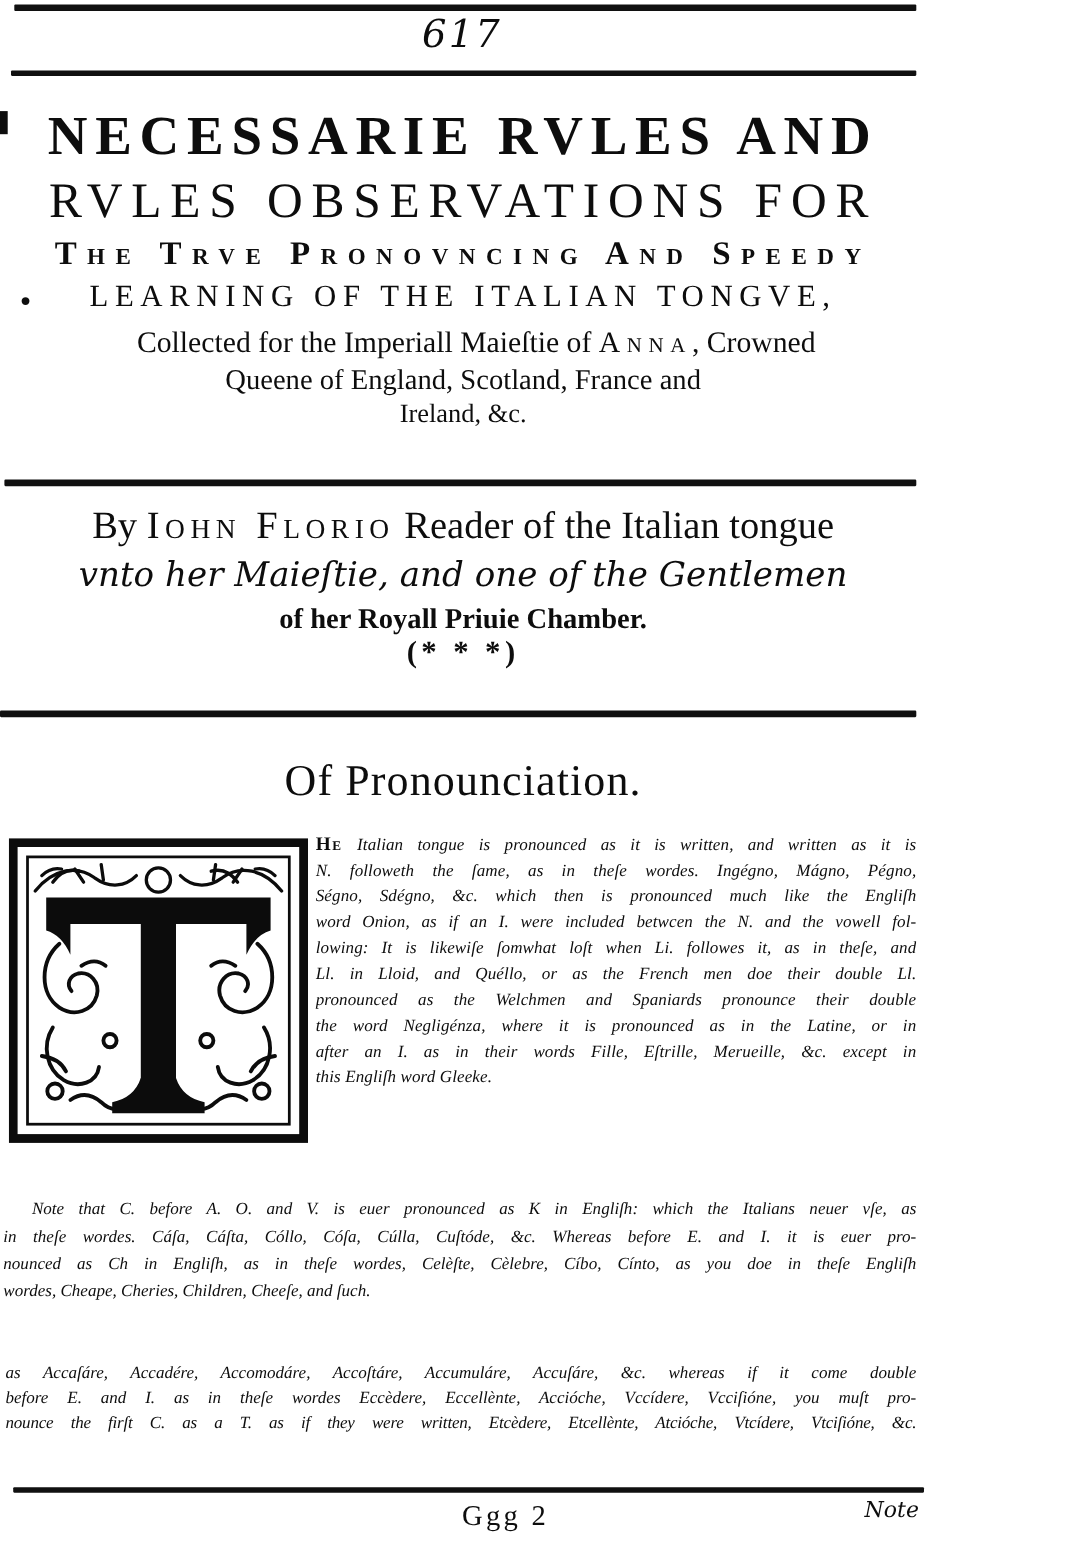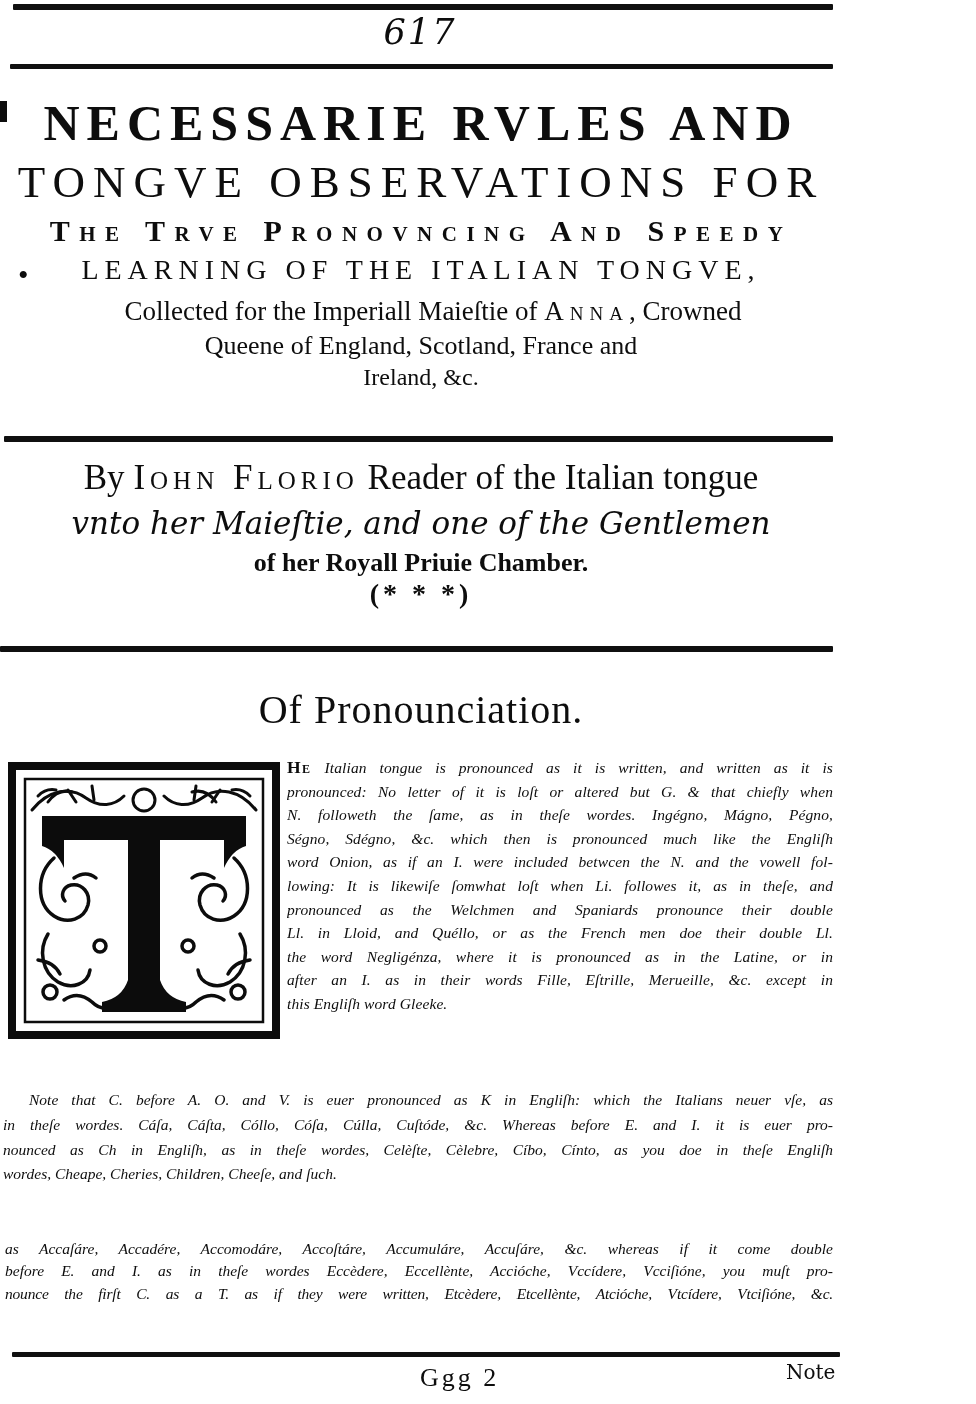--- a/index.html
+++ b/index.html
@@ -53,39 +53,39 @@
   
   .note{font-size:15.5px;font-style:italic;line-height:24.8px;}
   #note1{left:3px;top:1088px;width:830px;}
   #note2{left:5px;top:1238px;width:828px;line-height:22.4px;}
   .note .nl{overflow:hidden;}
   .indent{padding-left:26px;}
   .tight{letter-spacing:-0.2px;}
 
   
   #sig{left:420px;top:1363px;font-size:26px;letter-spacing:3px;font-weight:500;}
-  #catch{left:786px;top:1360px;font-size:20px;
+  #catch{left:786px;top:1360px;font-size:20px;font-style:italic;
     font-family:"DejaVu Serif",serif;}
 
   .speck{position:absolute;background:#0d0d0d;}
 </style>
 </head>
 <body>
 
 <div class="rule" style="left:13px;top:4px;width:820px;height:6px;"></div>
 <div class="rule" style="left:10px;top:64px;width:823px;height:5px;"></div>
 <div class="rule" style="left:4px;top:436px;width:829px;height:6px;"></div>
 <div class="rule" style="left:0px;top:646px;width:833px;height:6px;"></div>
 <div class="rule" style="left:12px;top:1352px;width:828px;height:5px;"></div>
 <div class="speck" style="left:0;top:101px;width:7px;height:21px;"></div>
 
 <div class="abs" id="pageno">617</div>
 
 <div class="abs center t1">NECESSARIE RVLES AND</div>
-<div class="abs center t2">TONGVE OBSERVATIONS FOR</div>
+<div class="abs center t2">RVLES OBSERVATIONS FOR</div>
 <div class="abs center t3">The Trve Pronovncing And Speedy</div>
 <span class="bullet">•</span>
 <div class="abs center t4">LEARNING OF THE ITALIAN TONGVE,</div>
 <div class="abs center t5"><span>Collected for the Imperiall Maieſtie of </span><span class="sc">Anna</span><span>, Crowned</span></div>
 <div class="abs center t6">Queene of England, Scotland, France and</div>
 <div class="abs center t7">Ireland, &amp;c.</div>
 
 <div class="abs center b1"><span>By </span><span class="sc">Iohn Florio</span><span> Reader of the Italian tongue</span></div>
 <div class="abs center b2">vnto her Maieſtie, and one of the Gentlemen</div>
 <div class="abs center b3">of her Royall Priuie Chamber.</div>
@@ -133,27 +133,26 @@
       <path d="M34 78 H56 V106 Q48 88 34 84 Z"></path>
       <path d="M238 78 H216 V106 Q224 88 238 84 Z"></path>
       <path d="M120 76 H152 V220 H120 Z"></path>
       <path d="M94 250 H178 V240 Q158 236 152 218 H120 Q114 236 94 240 Z"></path>
     </g>
   </svg>
 </div>
 
 <div class="abs" id="para">
   <div class="pl jl"><span class="lead">He</span><span> Italian tongue is pronounced as it is written, and written as it is</span></div>
-  <div class="pl jl">pronounced: No letter of it is loſt or altered but G. &amp; that chiefly when</div>
   <div class="pl jl">N. followeth the ſame, as in theſe wordes. Ingégno, Mágno, Pégno,</div>
   <div class="pl jl">Ségno, Sdégno, &amp;c. which then is pronounced much like the Engliſh</div>
   <div class="pl jl">word Onion, as if an I. were included betwcen the N. and the vowell fol-</div>
   <div class="pl jl">lowing: It is likewiſe ſomwhat loſt when Li. followes it, as in theſe, and</div>
+  <div class="pl jl">Ll. in Lloid, and Quéllo, or as the French men doe their double Ll.</div>
   <div class="pl jl">pronounced as the Welchmen and Spaniards pronounce their double</div>
-  <div class="pl jl">Ll. in Lloid, and Quéllo, or as the French men doe their double Ll.</div>
   <div class="pl jl">the word Negligénza, where it is pronounced as in the Latine, or in</div>
   <div class="pl jl">after an I. as in their words Fille, Eſtrille, Merueille, &amp;c. except in</div>
   <div class="pl ll">this Engliſh word Gleeke.</div>
 </div>
 
 <div class="abs note" id="note1">
   <div class="nl jl indent">Note that C. before A. O. and V. is euer pronounced as K in Engliſh: which the Italians neuer vſe, as</div>
   <div class="nl jl">in theſe wordes.  Cáſa, Cáſta, Cóllo, Cóſa, Cúlla, Cuſtóde, &amp;c. Whereas before E. and I. it is euer pro-</div>
   <div class="nl jl">nounced as Ch in Engliſh, as in theſe wordes, Celèſte, Cèlebre, Cíbo, Cínto, as you doe in theſe Engliſh</div>
   <div class="nl ll">wordes, Cheape, Cheries, Children, Cheeſe, and ſuch.</div>

